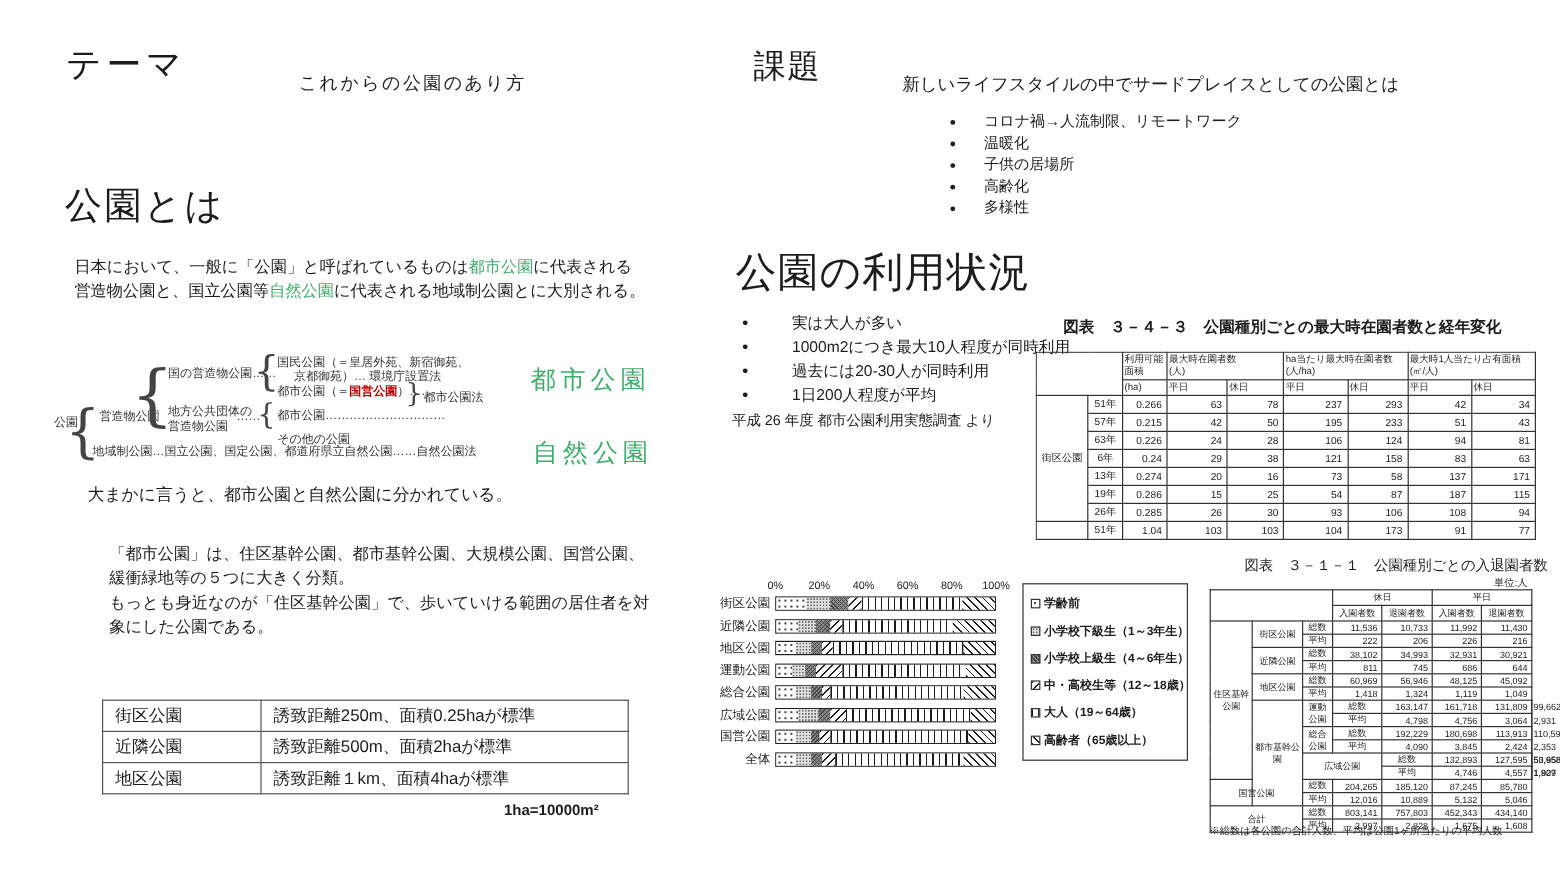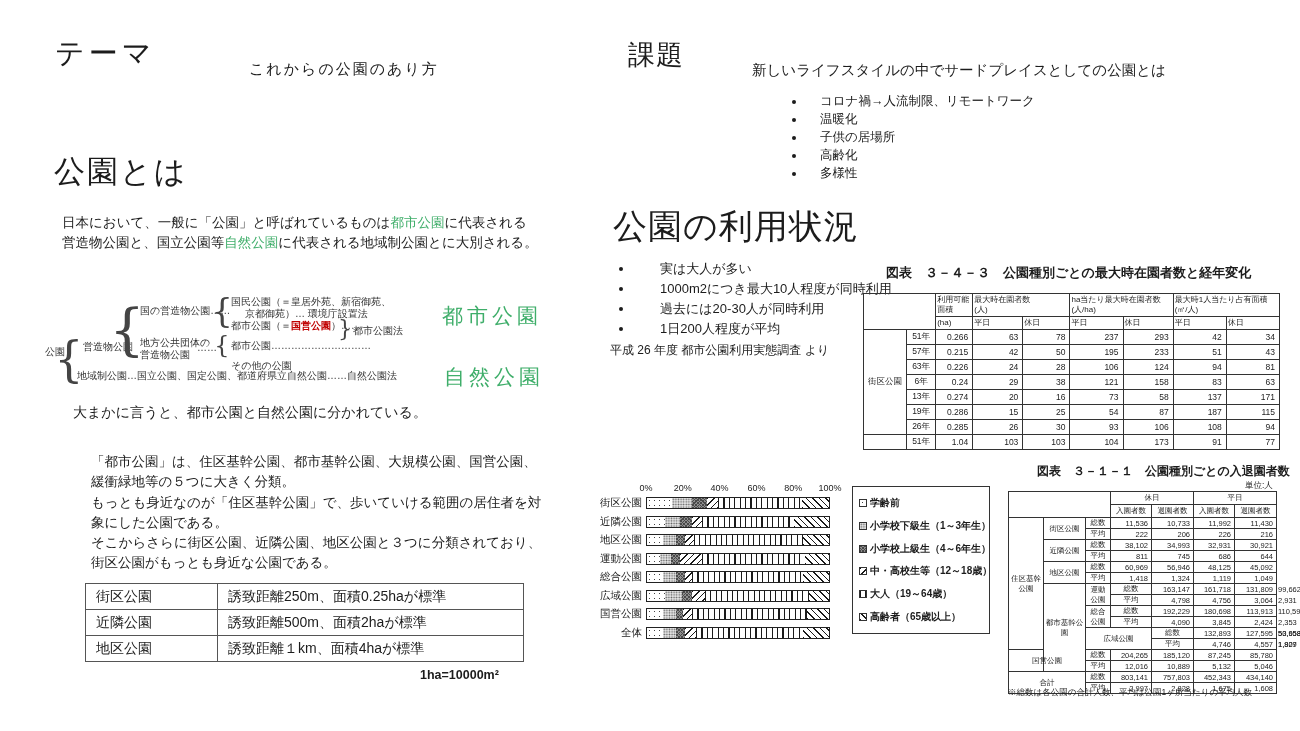--- a/index.html
+++ b/index.html
@@ -78,21 +78,21 @@
   .p4 { background:repeating-linear-gradient(90deg,#1a1a1a 0 1.1px,#fff 1.1px 5.4px); }
   .p5 { background:repeating-linear-gradient(45deg,#1a1a1a 0 1.1px,#fff 1.1px 4.6px); }
 
   
   #legend { left:852px; top:486px; width:138px; height:148px; border:1px solid #333;
             display:flex; flex-direction:column; justify-content:space-around; padding:5px 6px; }
   .lg-item { display:flex; align-items:center; font-size:10px; font-weight:bold; white-space:nowrap; }
   .lg-sw { width:8px; height:8px; border:1px solid #333; margin-right:3px; flex:0 0 auto; }
 
   
-  #fig311-title { left:1037px; top:463px; font-size:12px; font-weight:bold; }
+  #fig311-title { left:1037px; top:463px; font-size:12px; font-weight:normal; }
   #fig311-unit  { left:1245px; top:480px; font-size:8.5px; }
   #fig311 { left:1008px; top:491px; }
   #fig311 table { border-collapse:collapse; width:268px; table-layout:fixed; }
   #fig311 th, #fig311 td { border:1px solid #333; font-weight:normal; }
   #fig311 th { font-size:7.5px; text-align:center; padding:1px; }
   #fig311 td { font-size:7.5px; text-align:right; padding:0 3px 0 1px; height:11px; }
   #fig311 td.ctr { text-align:center; padding:0 1px; }
   #fig311-note { left:1008px; top:687px; font-size:8.5px; }
 </style>
 </head>
@@ -135,21 +135,20 @@
   <span class="d" style="left:186px; top:71px;">その他の公園</span>
   <span class="d" style="left:32px; top:81px;">地域制公園…国立公園、国定公園、都道府県立自然公園……自然公園法</span>
 </div>
 <div class="abs green-word" id="green-label-1" style="color: rgb(63, 174, 106);">都市公園</div>
 <div class="abs green-word" id="green-label-2" style="color: rgb(63, 174, 106);">自然公園</div>
 
 <div class="abs" id="oomaka">大まかに言うと、都市公園と自然公園に分かれている。</div>
 <div class="abs" id="para2">
     <div>「都市公園」は、住区基幹公園、都市基幹公園、大規模公園、国営公園、緩衝緑地等の５つに大きく分類。</div>
     <div>もっとも身近なのが「住区基幹公園」で、歩いていける範囲の居住者を対象にした公園である。</div>
-    <div>そこからさらに街区公園、近隣公園、地区公園と３つに分類されており、街区公園がもっとも身近な公園である。</div>
   </div>
 
 <div class="abs" id="dist-table">
   <table>
       <tbody>
         <tr>
           <td class="c1">街区公園</td>
           <td class="c2">誘致距離250m、面積0.25haが標準</td>
         </tr>
         <tr>

